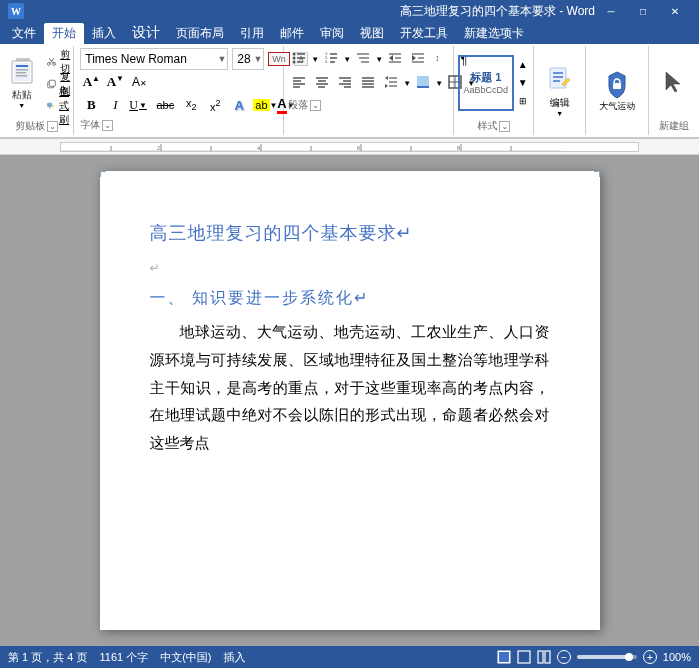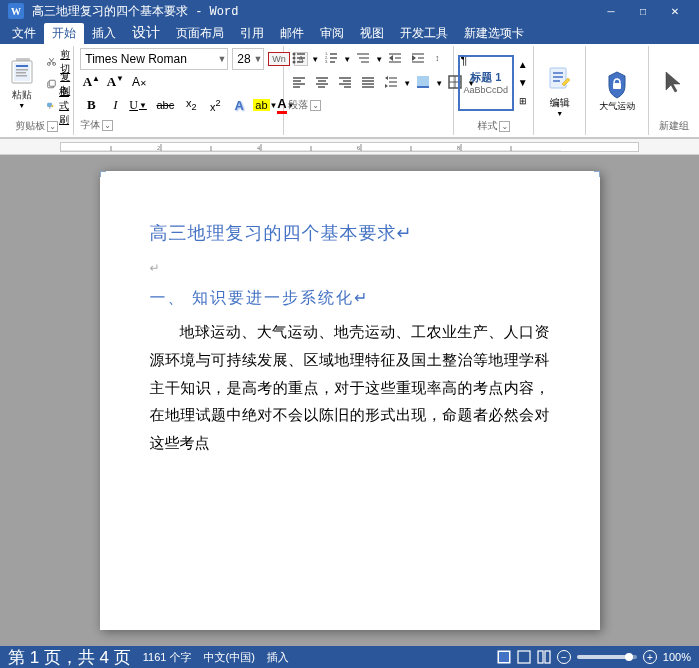--- a/index.html
+++ b/index.html
@@ -7,21 +7,21 @@
   </style>
 </head>
 <body>
 
 <div style="background:#2b579a; height:22px; display:flex; align-items:center; padding:0 8px;">
   <div style="display:flex; gap:4px; align-items:center; margin-right:8px;">
     <div style="width:16px;height:16px;background:#3a7bd5;border-radius:2px;display:flex;align-items:center;justify-content:center;">
       <span style="color:white;font-size:10px;font-weight:bold;">W</span>
     </div>
   </div>
-  <div style="flex:1; color:white; font-size:12px; font-family:Liberation Mono, monospace; text-align:left;">高三地理复习的四个基本要求 - Word</div>
+  <div style="flex:1; color:white; font-size:12px; font-family:Liberation Sans, sans-serif; text-align:right;">高三地理复习的四个基本要求 - Word</div>
   <div style="display:flex; gap:0;">
     <button style="width:32px;height:18px;background:transparent;border:none;color:white;font-size:10px;cursor:pointer;font-family:Segoe UI;">─</button>
     <button style="width:32px;height:18px;background:transparent;border:none;color:white;font-size:10px;cursor:pointer;">□</button>
     <button style="width:32px;height:18px;background:transparent;border:none;color:white;font-size:10px;cursor:pointer;">✕</button>
   </div>
 </div>
 
 <div style="background:#2b579a; height:22px; display:flex; align-items:center; padding:0 4px;">
   <div style="color:white;font-size:12px;font-family:'Segoe UI',sans-serif;padding:2px 8px;cursor:pointer;">文件</div>
   <div style="color:#2b579a;background:white;font-size:12px;font-family:'Segoe UI',sans-serif;padding:2px 8px;cursor:pointer;border-radius:2px 2px 0 0;">开始</div>
@@ -359,21 +359,21 @@
 
     <div style="color:#4472c4; font-size:16px; font-family:'SimHei','Microsoft YaHei','STHeiti',sans-serif; margin-bottom:10px; font-weight:normal; letter-spacing:2px;">一、  知识要进一步系统化↵</div>
 
     <div style="font-size:15px; font-family:'SimSun','Times New Roman',serif; line-height:1.85; color:#000; text-align:justify;">
       <p style="text-indent:2em; margin:0;">地球运动、大气运动、地壳运动、工农业生产、人口资源环境与可持续发展、区域地理特征及国土整治等地理学科主干知识，是高考的重点，对于这些重现率高的考点内容，在地理试题中绝对不会以陈旧的形式出现，命题者必然会对这些考点</p>
     </div>
   </div>
 </div>
 
 <div style="background:#2b579a; height:22px; display:flex; align-items:center; padding:0 8px; gap:12px;">
-  <span style="color:white;font-size:17px;font-family:'Segoe UI',sans-serif;">第 1 页，共 4 页</span>
+  <span style="color:white;font-size:11px;font-family:'Segoe UI',sans-serif;">第 1 页，共 4 页</span>
   <span style="color:white;font-size:11px;font-family:'Segoe UI',sans-serif;">1161 个字</span>
   <span style="color:white;font-size:11px;font-family:'Segoe UI',sans-serif;">中文(中国)</span>
   <span style="color:white;font-size:11px;font-family:'Segoe UI',sans-serif;">插入</span>
   <div style="margin-left:auto; display:flex; align-items:center; gap:6px;">
 
     <svg width="14" height="14" viewBox="0 0 14 14" style="cursor:pointer;">
         <rect x="1" y="1" width="12" height="12" fill="white" stroke="white" stroke-width="1"></rect>
         <rect x="2" y="2" width="10" height="10" fill="#4472c4"></rect>
       </svg>
     <svg width="14" height="14" viewBox="0 0 14 14" style="cursor:pointer;">

